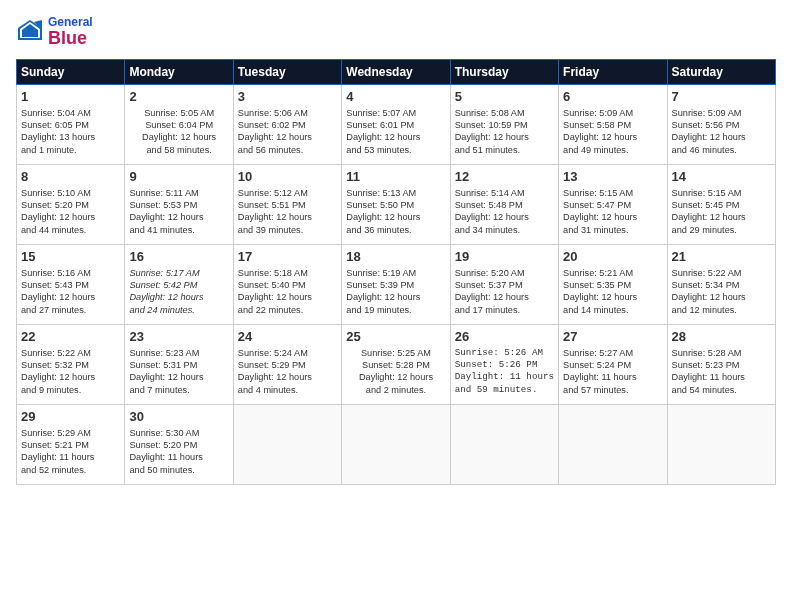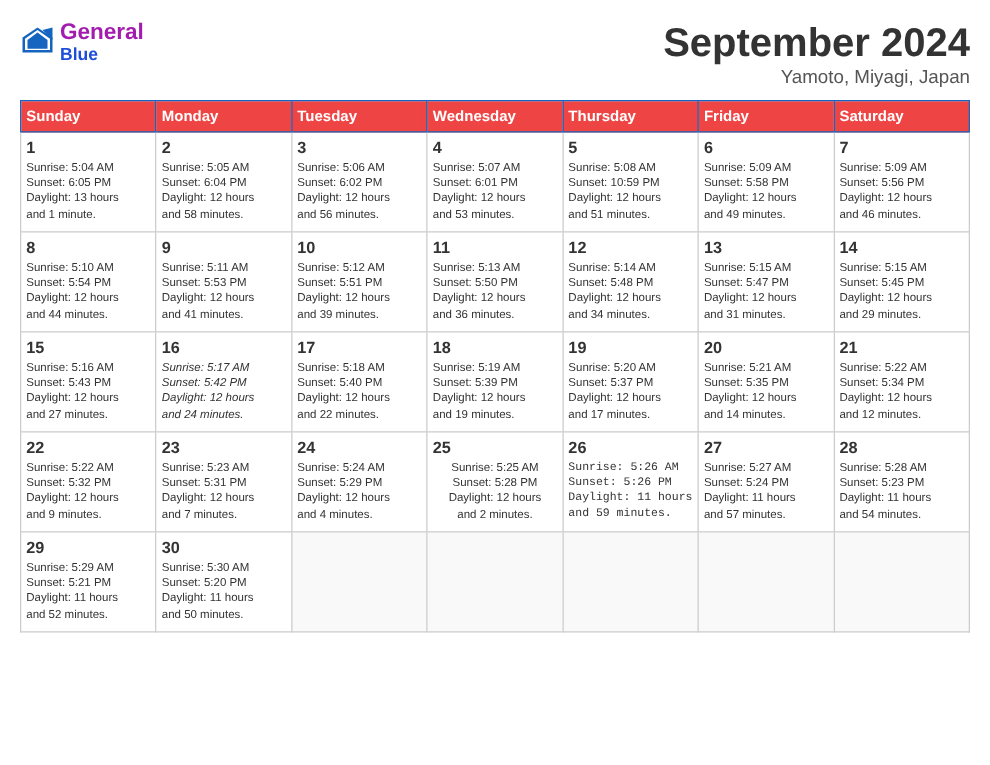--- a/index.html
+++ b/index.html
@@ -20,28 +20,28 @@
     .logo {
       display: flex;
       align-items: center;
     }
     .logo-text {
       display: flex;
       flex-direction: column;
       line-height: 1.1;
     }
     .logo-general {
+      font-size: 12px;
+      font-weight: bold;
+      color: #1d4ed8;
+    }
+    .logo-blue {
       font-size: 18px;
       font-weight: bold;
-      color: #a21caf;
-    }
-    .logo-blue {
-      font-size: 14px;
-      font-weight: bold;
-      color: #1d4ed8;
+      color: #be185d;
     }
     .logo-icon {
       width: 28px;
       height: 28px;
       margin-right: 4px;
     }
     .title-block {
       text-align: right;
     }
     .month-title {
@@ -52,21 +52,21 @@
     .location {
       font-size: 15px;
       color: #555;
     }
     table {
       width: 100%;
       border-collapse: collapse;
       font-size: 10px;
     }
     thead tr th {
-      background-color: #ef4444;
+      background-color: #0f172a;
       color: #fff;
       padding: 5px 4px;
       text-align: left;
       font-size: 12px;
       border: 1px solid #1565c0;
     }
     tbody tr td {
       border: 1px solid #ccc;
       vertical-align: top;
       padding: 3px 4px;
@@ -98,24 +98,20 @@
       <polygon points="14,2 26,10 26,22 2,22 2,10" fill="#1565c0"></polygon>
       <polygon points="14,4 24,11 24,20 4,20 4,11" fill="#fff"></polygon>
       <polygon points="14,6 22,12 22,19 6,19 6,12" fill="#1565c0"></polygon>
       <polygon points="18,4 26,2 26,12" fill="#1565c0"></polygon>
     </svg>
     <div class="logo-text">
       <span class="logo-general">General</span>
       <span class="logo-blue">Blue</span>
     </div>
   </div>
-  <div class="title-block">
-    <div class="month-title">September 2024</div>
-    <div class="location">Yamoto, Miyagi, Japan</div>
-  </div>
 </div>
 
 <table>
   <thead>
     <tr id="header-row">
         <th>Sunday</th>
         <th>Monday</th>
         <th>Tuesday</th>
         <th>Wednesday</th>
         <th>Thursday</th>
@@ -127,21 +123,21 @@
       <tr>
         <td>
           <span class="day-num">1</span>
           <div class="day-info" style="white-space: pre-line;">Sunrise: 5:04 AM
 Sunset: 6:05 PM
 Daylight: 13 hours
 and 1 minute.</div>
         </td>
         <td>
           <span class="day-num">2</span>
-          <div class="day-info" style="white-space: pre-line;">Sunrise: 5:05 AM
+          <div class="day-info" style="white-space: pre-line; text-align: center;">Sunrise: 5:05 AM
 Sunset: 6:04 PM
 Daylight: 12 hours
 and 58 minutes.</div>
         </td>
         <td>
           <span class="day-num">3</span>
           <div class="day-info" style="white-space: pre-line;">Sunrise: 5:06 AM
 Sunset: 6:02 PM
 Daylight: 12 hours
 and 56 minutes.</div>
@@ -172,21 +168,21 @@
           <div class="day-info" style="white-space: pre-line;">Sunrise: 5:09 AM
 Sunset: 5:56 PM
 Daylight: 12 hours
 and 46 minutes.</div>
         </td>
       </tr>
       <tr>
         <td>
           <span class="day-num">8</span>
           <div class="day-info" style="white-space: pre-line;">Sunrise: 5:10 AM
-Sunset: 5:54 PM
+Sunset: 5:20 PM
 Daylight: 12 hours
 and 44 minutes.</div>
         </td>
         <td>
           <span class="day-num">9</span>
           <div class="day-info" style="white-space: pre-line;">Sunrise: 5:11 AM
 Sunset: 5:53 PM
 Daylight: 12 hours
 and 41 minutes.</div>
         </td>

